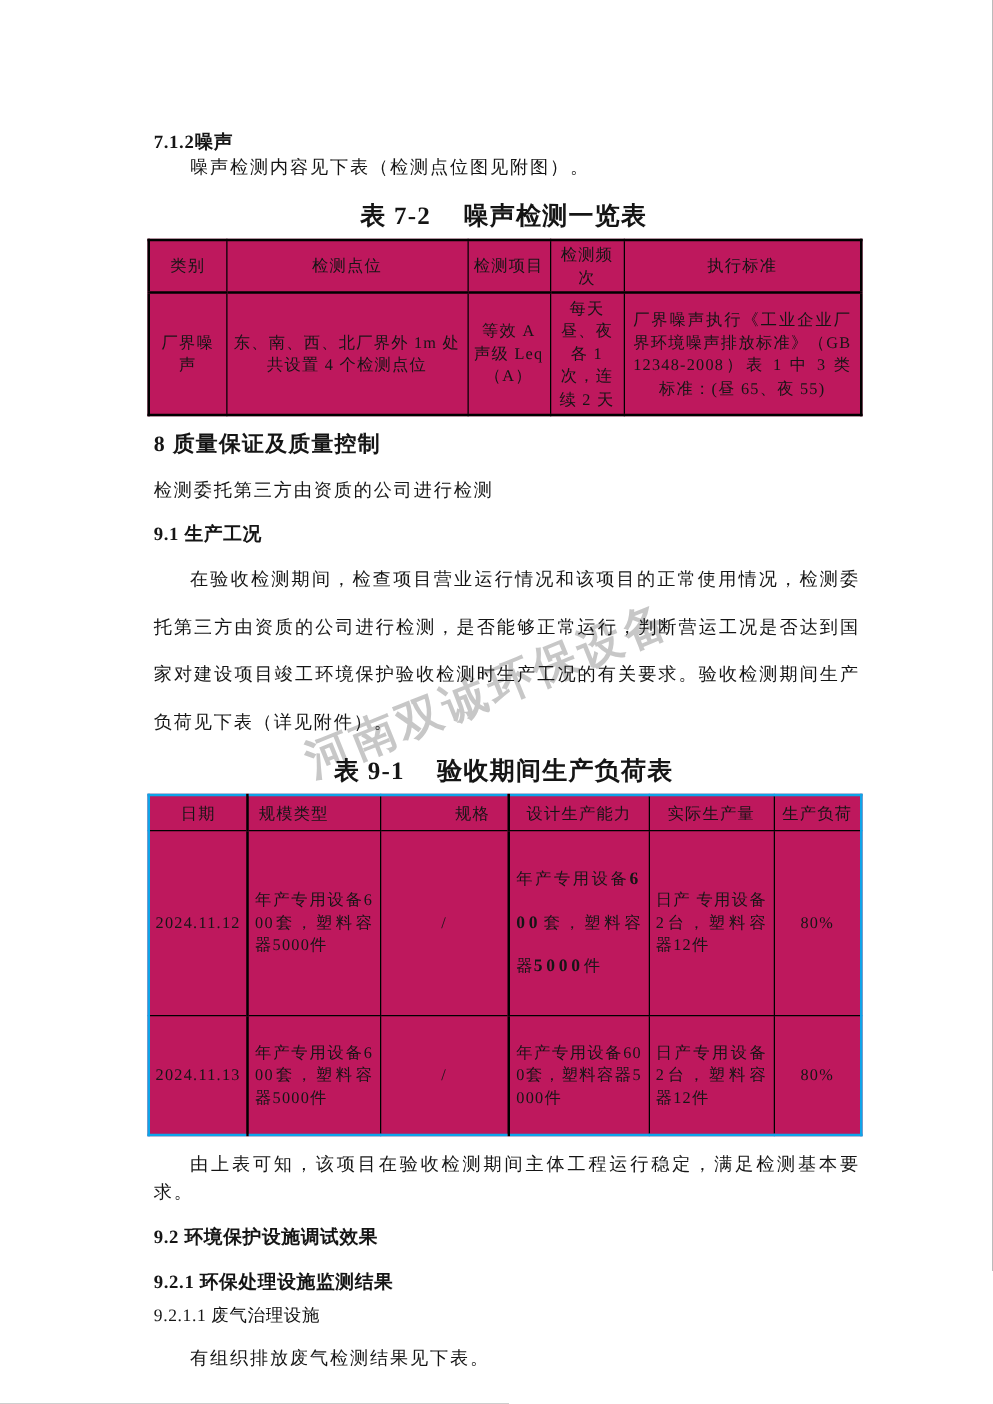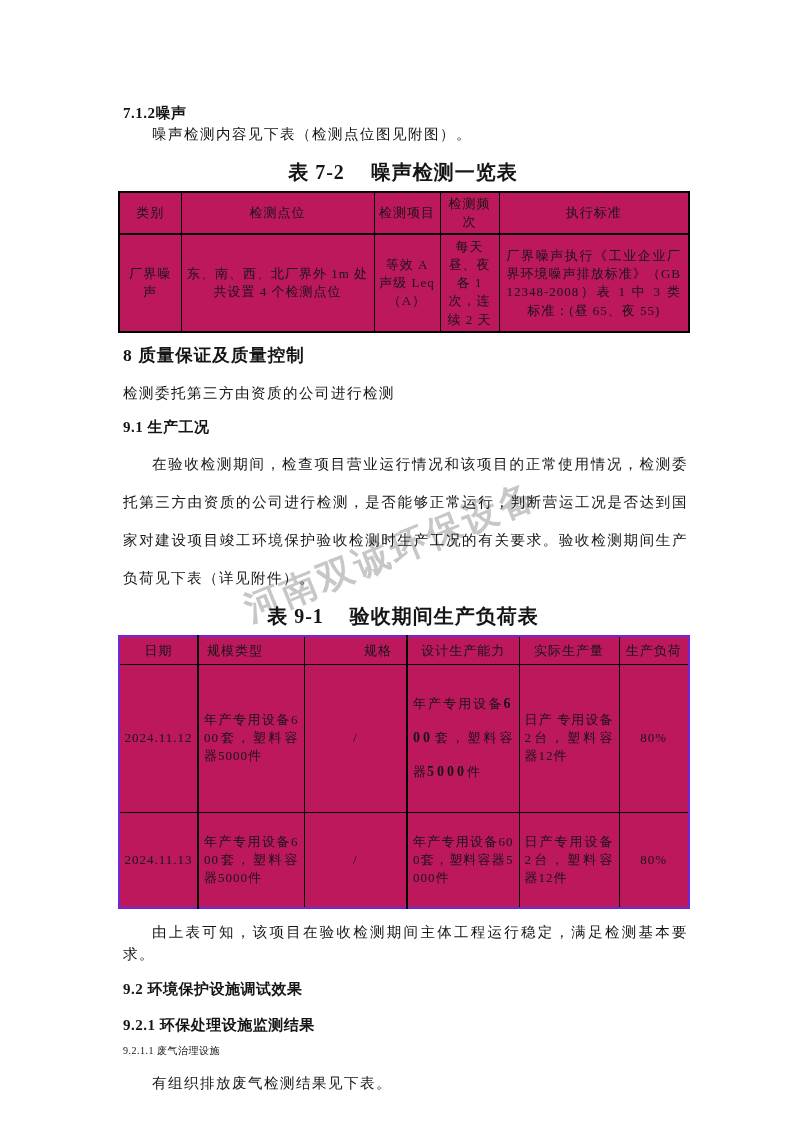--- a/index.html
+++ b/index.html
@@ -30,21 +30,21 @@
     user-select:none;
   }
   .content {
     position:absolute;
     left:118px; top:0;
     width:570px;
     z-index:1;
   }
   .h-sub { font-size:15px; font-weight:bold; letter-spacing:0.5px; padding-left:5px; }
   .h-main { font-size:17.5px; font-weight:bold; letter-spacing:1px; padding-left:5px; }
-  .h-plain { font-size:10px; font-weight:normal; letter-spacing:0.5px; padding-left:5px; }
+  .h-plain { font-size:14px; font-weight:normal; letter-spacing:0.5px; padding-left:5px; }
   .para {
     font-size:14.5px;
     letter-spacing:1.5px;
     line-height:22px;
     text-align:justify;
     padding-left:5px;
   }
   .indent { text-indent:2em; }
   .caption {
     text-align:center;
@@ -64,21 +64,21 @@
     padding:2px 4px;
     line-height:1.4;
     word-break:break-all;
   }
   
   .t72 { border:2px solid #000; }
   .t72 .thead td { border-bottom:2px solid #000; height:38px; font-weight:normal; }
   .t72 .trow td { height:98px; }
   .t72 .std-cell { text-align:justify; text-align-last:center; padding:2px 7px; }
   
-  .t91 { border:2px solid #6d28d9; }
+  .t91 { border:2px solid #0ea5e9; }
   .t91 .thead td { height:28px; }
   .t91 .r1 td { height:148px; }
   .t91 .r2 td { height:88px; }
   .t91 .bl { border-left:2px solid #000; }
   .t91 .cell-left { text-align:justify; text-align-last:left; padding:20px 5px; }
   .t91 .head-left { text-align:left; padding-left:8px; }
   .t91 .head-right { text-align:right; padding-right:14px; }
   .t91 .loose { line-height:34px; }
   .t91 .tight { line-height:18px; }
   .t91 b.num { font-size:14px; letter-spacing:3px; }

